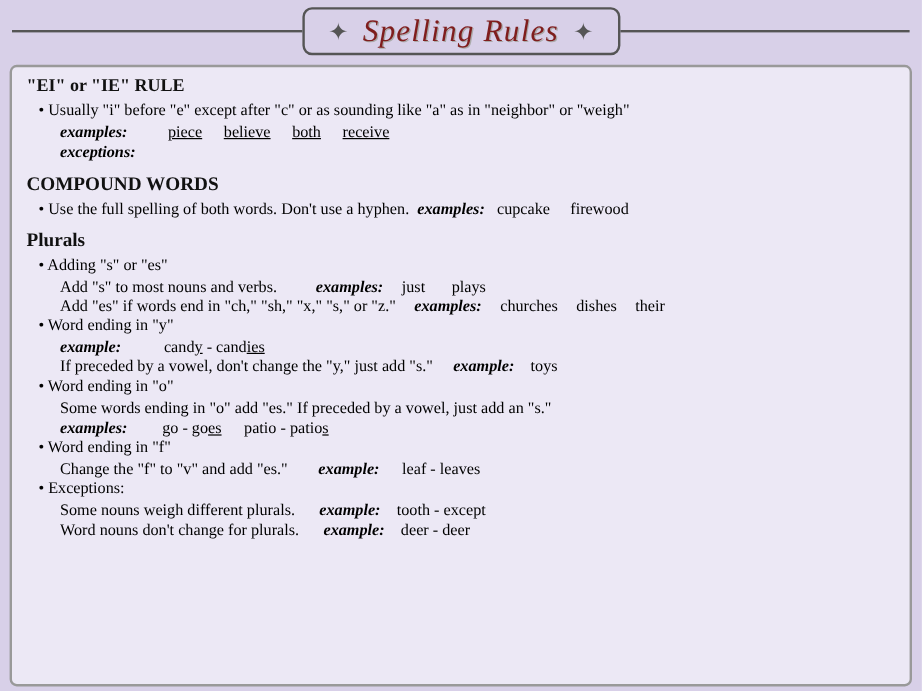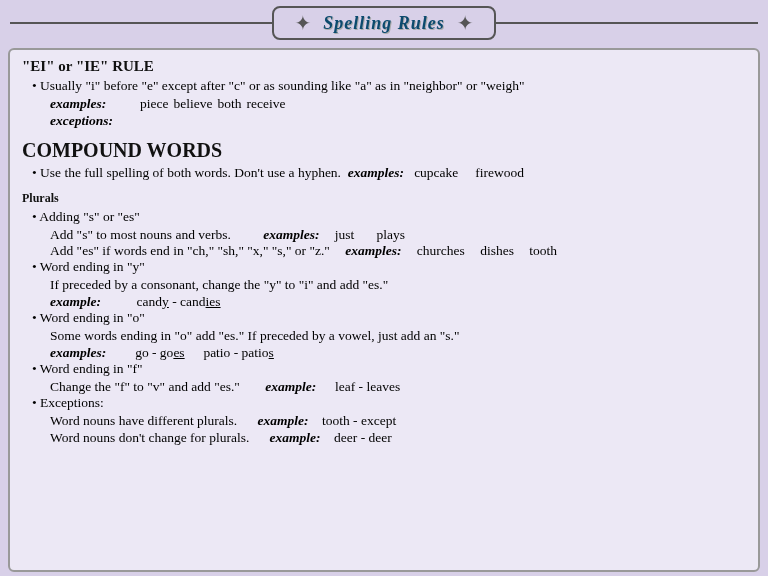--- a/index.html
+++ b/index.html
@@ -46,23 +46,23 @@
       background: #d8d0e8;
       position: relative;
     }
 
     .header-star {
       font-size: 20px;
       color: #555;
     }
 
     .header-title {
-      font-size: 18px;
-      font-weight: bold;
-      color: #0c4a6e;
+      font-size: 26px;
+      font-weight: normal;
+      color: #7f1d1d;
       letter-spacing: 1px;
       font-style: italic;
       text-shadow: 1px 1px 0 #aaa;
     }
 
     
     .header-line-left, .header-line-right {
       flex: 1;
       height: 2px;
       background: #555;
@@ -85,27 +85,27 @@
     }
 
     .section-title {
       font-size: 15px;
       font-weight: bold;
       color: #111;
       margin-bottom: 3px;
     }
 
     .section-title.compound {
-      font-size: 20px;
+      font-size: 16px;
       font-weight: 900;
       text-transform: uppercase;
     }
 
     .section-title.plurals {
-      font-size: 12px;
+      font-size: 16px;
       font-weight: 900;
     }
 
     .bullet-item {
       padding-left: 10px;
       margin-bottom: 2px;
     }
 
     .bullet-item::before {
       content: '• ';
@@ -130,21 +130,22 @@
     }
 
     .label-col {
       font-weight: bold;
       min-width: 90px;
       display: inline-block;
     }
 
     .words {
       display: inline-flex;
-      gap: 5px;
+      gap: 18px;
+      text-decoration: underline;
     }
 
     .underline {
       text-decoration: underline;
     }
   </style>
 </head>
 <body>
 
 <div class="page-wrapper">
@@ -202,33 +203,35 @@
         <span class="bold">examples:</span>
         &nbsp;<span>just</span>
         &nbsp;&nbsp;&nbsp;<span>plays</span>
       </div>
       <div style="padding-left:28px; display:flex; align-items:baseline; gap:6px;">
         <span>Add "es" if words end in "ch," "sh," "x," "s," or "z."</span>
         &nbsp;
         <span class="bold">examples:</span>
         &nbsp;<span>churches</span>
         &nbsp;<span>dishes</span>
-        &nbsp;<span>tooth</span>
+        &nbsp;<span>their</span>
       </div>
 
       <div class="bullet-item">
         <span>Word ending in "y"</span>
-      </div>
-      <div class="sub-item">
-        <span>If preceded by a consonant, change the "y" to "i" and add "es."</span>
       </div>
       <div style="padding-left:28px; display:flex; align-items:baseline; gap:6px;">
         <span class="bold">example:</span>
         &nbsp;&nbsp;&nbsp;&nbsp;&nbsp;&nbsp;&nbsp;
         <span>cand<span class="underline">y</span> - cand<span class="underline">ies</span></span>
+      </div>
+      <div class="sub-item">
+        <span>If preceded by a vowel, don't change the "y," just add "s."</span>
+        &nbsp;&nbsp;&nbsp;&nbsp;<span class="bold">example:</span>
+        &nbsp;&nbsp;&nbsp;<span>toys</span>
       </div>
 
       <div class="bullet-item">
         <span>Word ending in "o"</span>
       </div>
       <div class="sub-item">
         <span>Some words ending in "o" add "es." If preceded by a vowel, just add an "s."</span>
       </div>
       <div style="padding-left:28px; display:flex; align-items:baseline; gap:6px;">
         <span class="bold">examples:</span>
@@ -245,21 +248,21 @@
         &nbsp;&nbsp;&nbsp;&nbsp;
         <span class="bold">example:</span>
         &nbsp;&nbsp;
         <span>leaf - leaves</span>
       </div>
 
       <div class="bullet-item">
         <span>Exceptions:</span>
       </div>
       <div class="sub-item">
-        <span>Word nouns have different plurals.</span>
+        <span>Some nouns weigh different plurals.</span>
         &nbsp;&nbsp;&nbsp;&nbsp;
         <span class="bold">example:</span>
         &nbsp;&nbsp;
         <span>tooth - except</span>
       </div>
       <div class="sub-item">
         <span>Word nouns don't change for plurals.</span>
         &nbsp;&nbsp;&nbsp;&nbsp;
         <span class="bold">example:</span>
         &nbsp;&nbsp;

